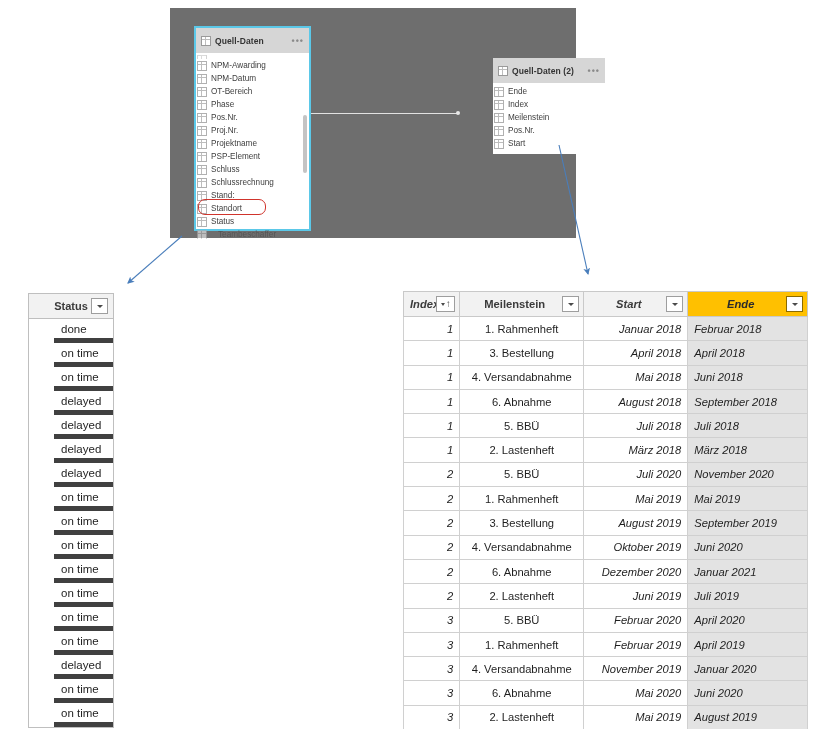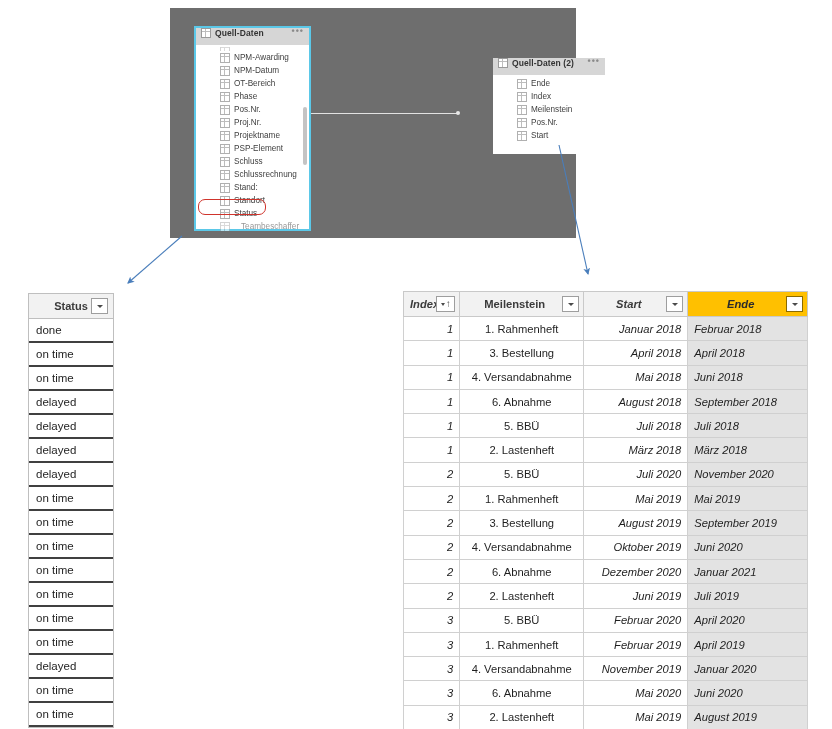--- a/index.html
+++ b/index.html
@@ -23,22 +23,23 @@
   .tbl-card{
     position:absolute;
     background:#ffffff;
     box-sizing:border-box;
   }
   .tbl-card.selected{
     border:2px solid #5bc8e8;
   }
   .tbl-card-head{
     background:#d6d6d6;
-    height:17px;
+    height:25px;
     display:flex;
+    align-items:center;
     padding:0 5px;
     font-size:8.5px;
     font-weight:bold;
     color:#333;
     letter-spacing:.1px;
   }
   .tbl-card-head .dots{
     margin-left:auto;
     color:#8a8a8a;
     font-size:9px;
@@ -62,21 +63,21 @@
     border-left:1px solid #bdbdbd;
   }
   .tbl-card-body{
     padding:2px 0 0 0;
     overflow:hidden;
     position:relative;
   }
   .fld{
     display:flex;align-items:center;
     height:13px;
-    padding-left:24px;
+    padding-left:1px;
     font-size:8.2px;
     color:#404040;
   }
   .fld .mini-tbl-ico{border-color:#b0b0b0;}
   .fld.clipped{opacity:.55;gap:7px;}
   .scroll-thumb{
     position:absolute;
     right:2px;top:62px;
     width:4px;height:58px;
     background:#c4c4c4;
@@ -139,23 +140,24 @@
     border-left:3.2px solid transparent;
     border-right:3.2px solid transparent;
     border-top:3.8px solid #4a4a4a;
   }
   .st-row{
     height:24px;
     display:flex;align-items:center;
     padding-left:7px;
     font-size:11.5px;
     color:#1f1f1f;
-    border-bottom:2px solid #404040;
+    border-bottom:5px solid #404040;
     box-sizing:border-box;
     background:#fff;
+    margin-left:25px;
   }
 
   
   #data-table{
     position:absolute;
     left:403px;top:291px;
     border-collapse:collapse;
     table-layout:fixed;
     background:#fff;
   }

